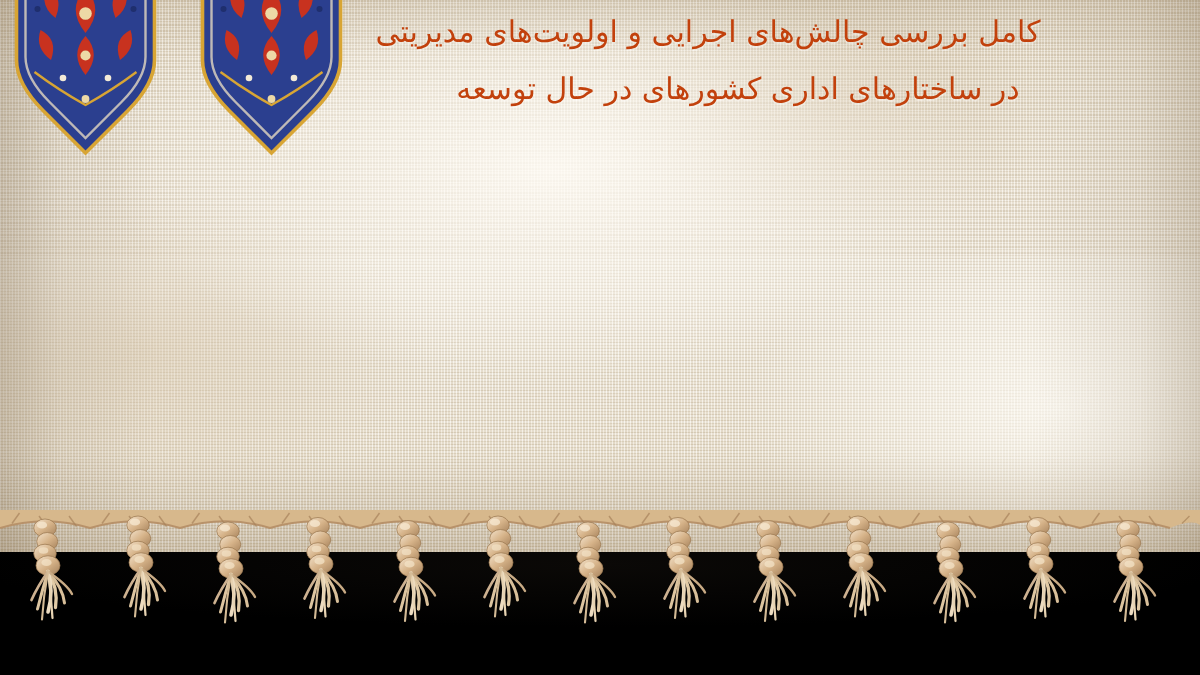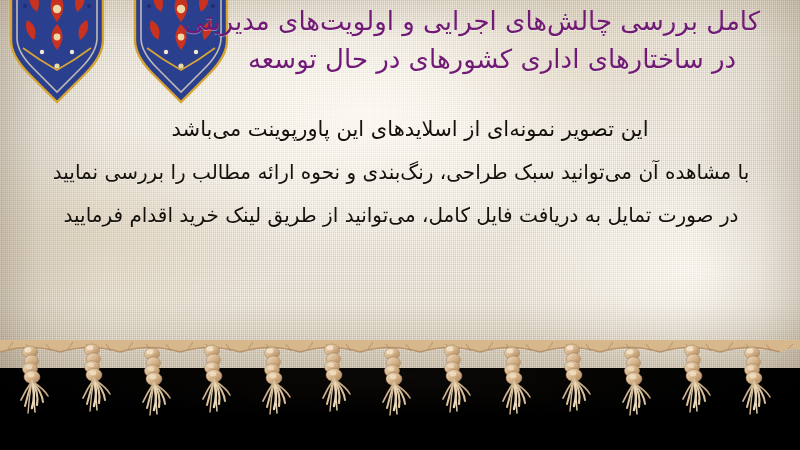--- a/index.html
+++ b/index.html
@@ -63,23 +63,23 @@
   
   .title-block {
     position:absolute;
     right:8px; top:2px;
     width:640px;
     text-align:center;
     direction:rtl;
   }
   .title-line {
     font-family:"DejaVu Sans", sans-serif;
-    font-size:26px;
+    font-size:20px;
     line-height:38px;
-    color:#701a75;
+    color:#c2410c;
     white-space:nowrap;
     text-shadow:0 1px 0 rgba(255,255,255,.35);
   }
   .title-line.l2 { margin-right:-40px; }
 
   .body-block {
     position:absolute;
     right:14px; top:108px;
     width:770px;
     direction:rtl;
@@ -173,25 +173,20 @@
         <use href="#pendant" transform="translate(181,130) scale(1)"></use>
       </g>
     </svg>
   </div>
 
   <div class="title-block">
     <div class="title-line l1">کامل بررسی چالش‌های اجرایی و اولویت‌های مدیریتی</div>
     <div class="title-line l2">در ساختارهای اداری کشورهای در حال توسعه</div>
   </div>
 
-  <div class="body-block">
-    <div class="body-line b1">این تصویر نمونه‌ای از اسلایدهای این پاورپوینت می‌باشد</div>
-    <div class="body-line b2">با مشاهده آن می‌توانید سبک طراحی، رنگ‌بندی و نحوه ارائه مطالب را بررسی نمایید</div>
-    <div class="body-line b3">در صورت تمایل به دریافت فایل کامل، می‌توانید از طریق لینک خرید اقدام فرمایید</div>
-  </div>
 
   <div class="black-band"></div>
 
   <div class="fringe">
     <svg width="800" height="110" viewBox="0 0 800 110" xmlns="http://www.w3.org/2000/svg">
       <defs>
         <linearGradient id="cordG" x1="0" y1="0" x2="0" y2="1">
           <stop offset="0%" stop-color="#f0dcc0"></stop>
           <stop offset="45%" stop-color="#d9b98e"></stop>
           <stop offset="100%" stop-color="#a8申"></stop>

